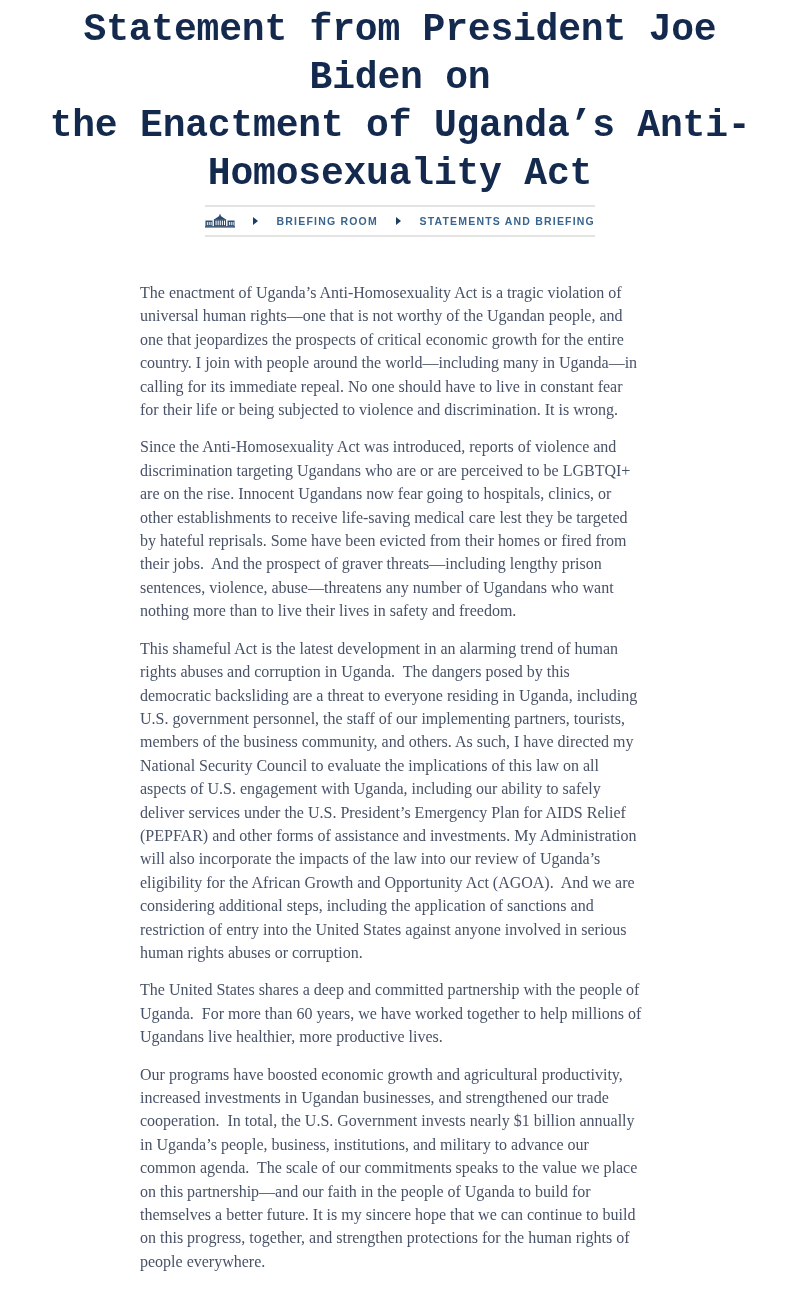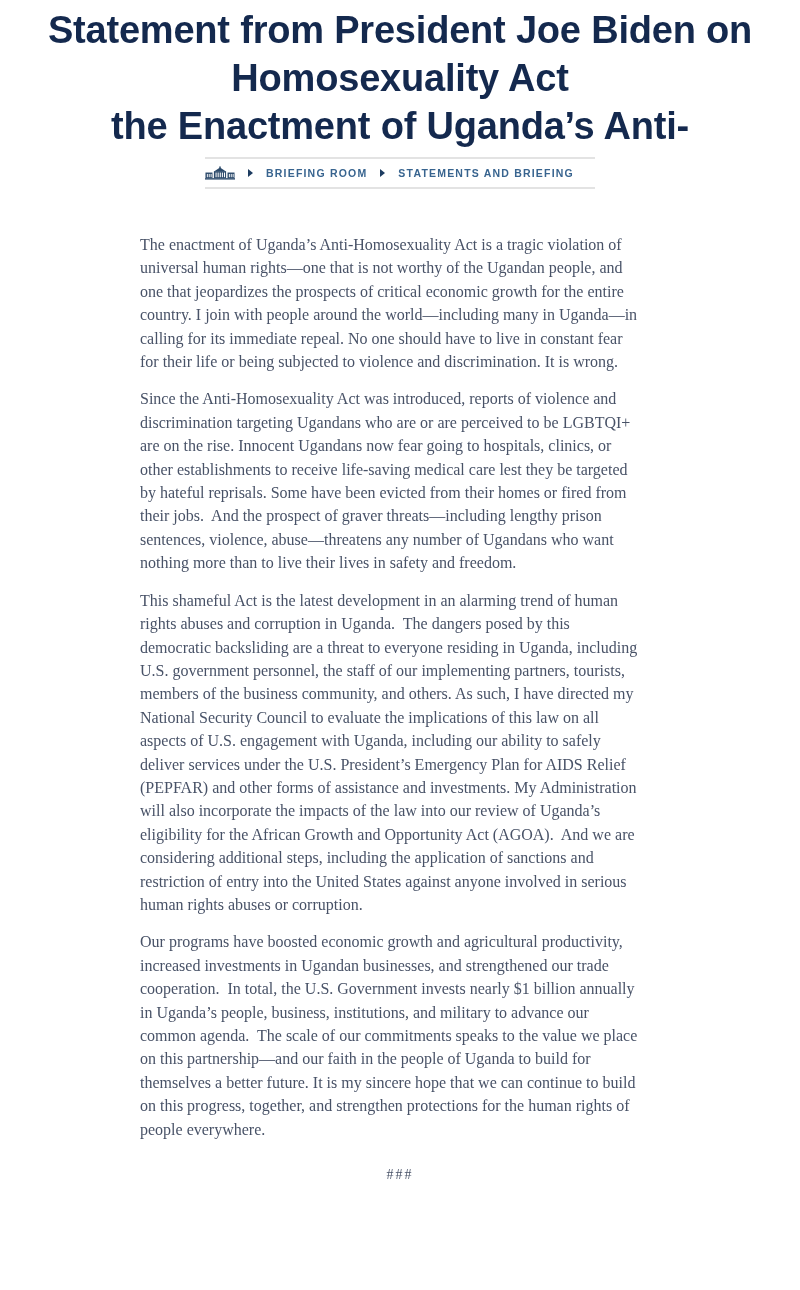--- a/index.html
+++ b/index.html
@@ -15,36 +15,36 @@
     width: 800px;
     min-height: 1290px;
     margin: 0 auto;
     font-family: "Liberation Serif", serif;
   }
   .page-title {
     margin: 6px auto 0;
     max-width: 720px;
     text-align: center;
     color: var(--title-navy, #14294e);
-    font-family: Liberation Sans, sans-serif;
+    font-family: Liberation Mono, monospace;
     font-weight: 700;
     font-size: 38px;
     line-height: 48px;
     letter-spacing: -0.2px;
   }
   .page-title .title-line { display: block; }
   .breadcrumb {
     width: 390px;
     margin: 7px auto 0;
     border-top: 2px solid var(--divider, #e3e3e3);
     border-bottom: 2px solid var(--divider, #e3e3e3);
     padding: 7px 0;
     display: flex;
     align-items: center;
-    justify-content: flex-start;
+    justify-content: space-between;
     gap: 13px;
     font-family: "Liberation Sans", sans-serif;
   }
   .breadcrumb a {
     color: var(--breadcrumb-link, #38648f);
     text-decoration: none;
     font-size: 10.5px;
     font-weight: 700;
     letter-spacing: 1.2px;
     white-space: nowrap;
@@ -76,22 +76,22 @@
     letter-spacing: 2px;
     color: var(--body-text, #485267);
   }
 </style>
 </head>
 <body>
 
 <header>
   <h1 class="page-title">
     <span class="title-line">Statement from President Joe Biden on</span>
+    <span class="title-line">the Enactment of Uganda’s Anti-</span>
     <span class="title-line">Homosexuality Act</span>
-    <span class="title-line">the Enactment of Uganda’s Anti-</span>
   </h1>
 
   <nav class="breadcrumb">
     <a href="#" class="wh-home">
       <span>
         <svg width="30" height="14" viewBox="0 0 64 28" xmlns="http://www.w3.org/2000/svg">
           <g fill="#2c4a6b">
             <rect x="30.5" y="0" width="3" height="4"></rect>
             <polygon points="32,2 20,10 44,10"></polygon>
             <rect x="19" y="10" width="26" height="15"></rect>
@@ -119,15 +119,16 @@
     <a href="#">BRIEFING ROOM</a>
     <span class="crumb-chevron"></span>
     <a href="#">STATEMENTS AND BRIEFING</a>
   </nav>
 </header>
 
 <main class="article">
   <p>The enactment of Uganda’s Anti-Homosexuality Act is a tragic violation of universal human rights—one that is not worthy of the Ugandan people, and one that jeopardizes the prospects of critical economic growth for the entire country. I join with people around the world—including many in Uganda—in calling for its immediate repeal. No one should have to live in constant fear for their life or being subjected to violence and discrimination. It is wrong.</p>
   <p>Since the Anti-Homosexuality Act was introduced, reports of violence and discrimination targeting Ugandans who are or are perceived to be LGBTQI+ are on the rise. Innocent Ugandans now fear going to hospitals, clinics, or other establishments to receive life-saving medical care lest they be targeted by hateful reprisals. Some have been evicted from their homes or fired from their jobs.  And the prospect of graver threats—including lengthy prison sentences, violence, abuse—threatens any number of Ugandans who want nothing more than to live their lives in safety and freedom.</p>
   <p>This shameful Act is the latest development in an alarming trend of human rights abuses and corruption in Uganda.  The dangers posed by this democratic backsliding are a threat to everyone residing in Uganda, including U.S. government personnel, the staff of our implementing partners, tourists, members of the business community, and others. As such, I have directed my National Security Council to evaluate the implications of this law on all aspects of U.S. engagement with Uganda, including our ability to safely deliver services under the U.S. President’s Emergency Plan for AIDS Relief (PEPFAR) and other forms of assistance and investments. My Administration will also incorporate the impacts of the law into our review of Uganda’s eligibility for the African Growth and Opportunity Act (AGOA).  And we are considering additional steps, including the application of sanctions and restriction of entry into the United States against anyone involved in serious human rights abuses or corruption.</p>
+  <p>The United States shares a deep and committed partnership with the people of Uganda.  For more than 60 years, we have worked together to help millions of Ugandans live healthier, more productive lives.</p>
   <p>Our programs have boosted economic growth and agricultural productivity, increased investments in Ugandan businesses, and strengthened our trade cooperation.  In total, the U.S. Government invests nearly $1 billion annually in Uganda’s people, business, institutions, and military to advance our common agenda.  The scale of our commitments speaks to the value we place on this partnership—and our faith in the people of Uganda to build for themselves a better future. It is my sincere hope that we can continue to build on this progress, together, and strengthen protections for the human rights of people everywhere.</p>
   <div class="end-marker">###</div>
 </main>
 
 </body></html>

